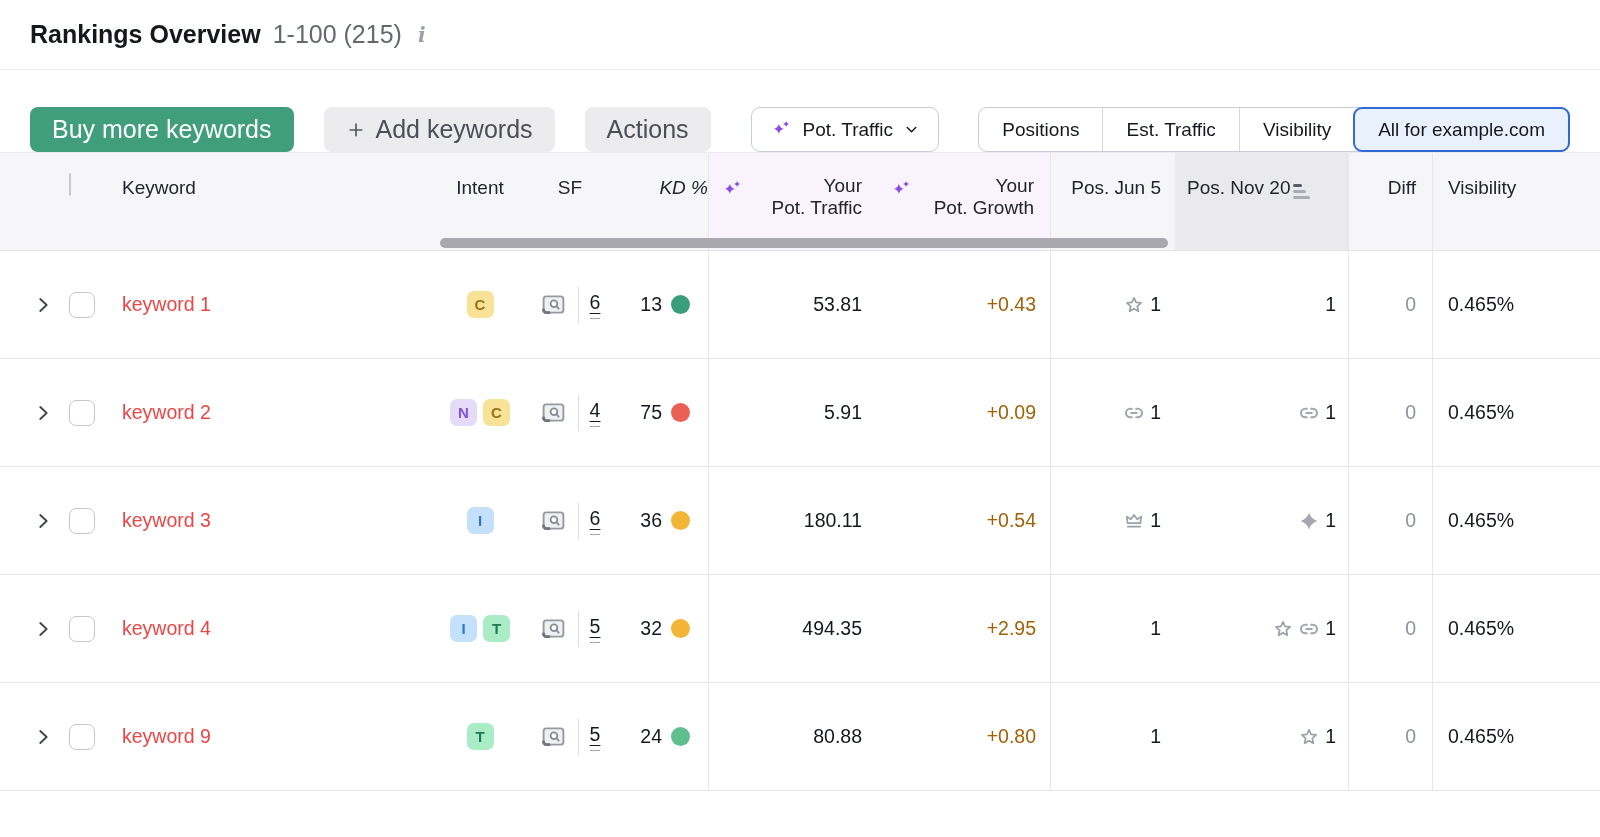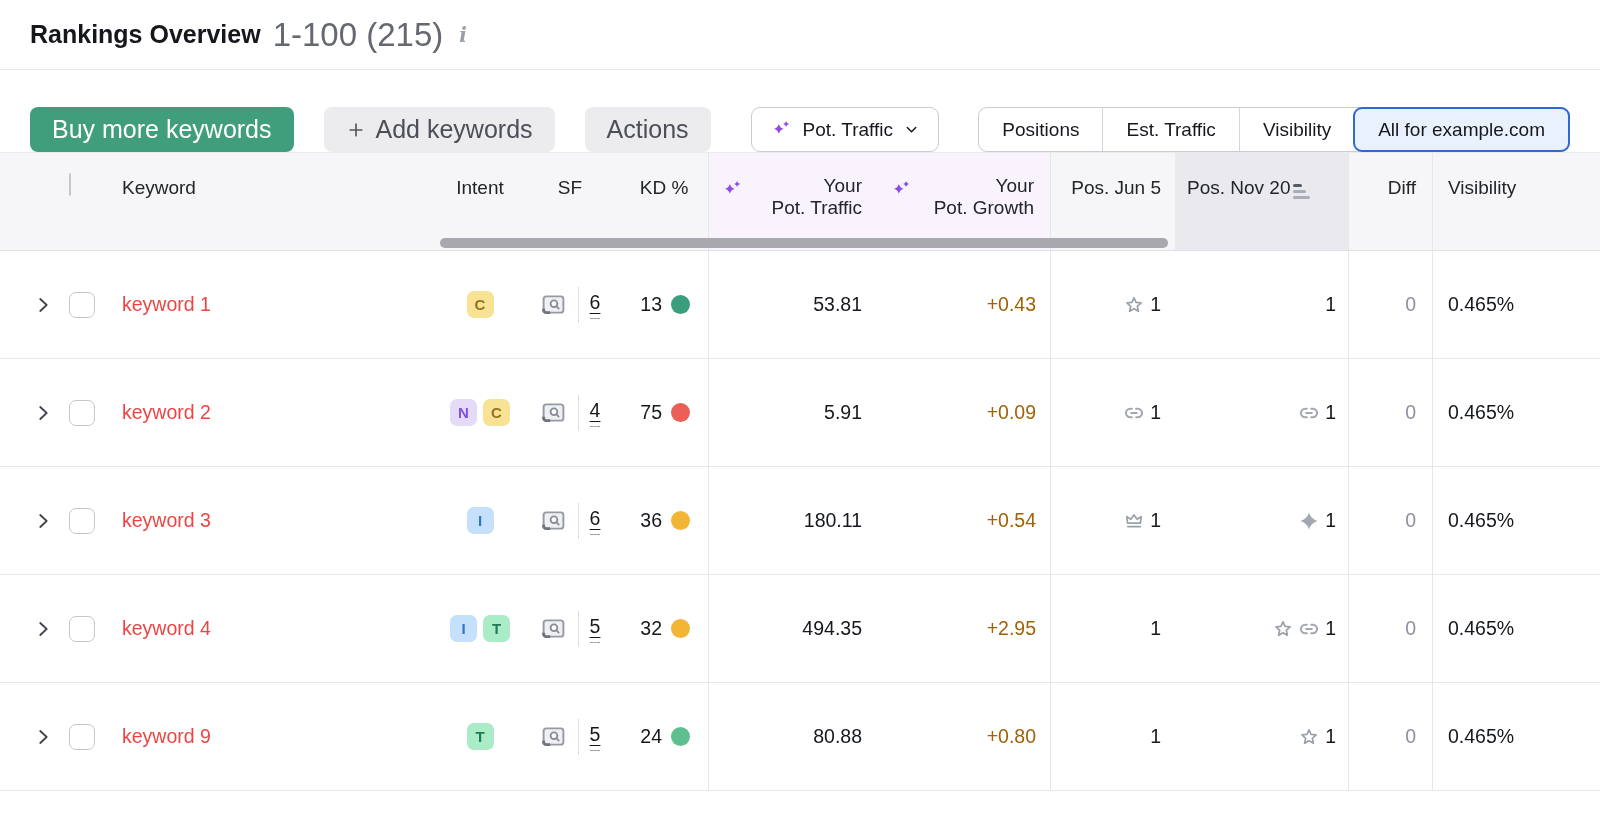--- a/index.html
+++ b/index.html
@@ -3,21 +3,21 @@
 <meta charset="utf-8">
 <style>
   * { margin:0; padding:0; box-sizing:border-box; }
   html,body { width:1600px; height:837px; background:#fff; overflow:hidden;
     font-family:"Liberation Sans", sans-serif; color:#16181d; }
 
   
   .titlebar { height:70px; display:flex; align-items:center; gap:12px;
     padding:15px 30px; border-bottom:1px solid #e9e9ec; }
   .title { font-size:25px; font-weight:700; color:#15171c; }
-  .range  { font-size:33px; font-weight:400; color:#65686f; }
+  .range  { font-size:25px; font-weight:400; color:#65686f; }
   .info-i { font-family:"DejaVu Serif", serif; font-style:italic; font-weight:700;
     font-size:20px; color:#9a9ea8; margin-left:4px; cursor:pointer; }
 
   
   .toolbar { display:flex; align-items:center; padding:37px 30px 0 30px; height:82px; }
   .btn { height:45px; display:inline-flex; align-items:center; gap:10px;
     border:none; border-radius:8px; font-size:25px; padding:0 22px; cursor:pointer;
     font-family:"Liberation Sans", sans-serif; }
   .btn-green { background:#419e7c; color:#fff; }
   .btn-gray  { background:#ececef; color:#4c4f56; margin-left:30px; }
@@ -37,21 +37,21 @@
     grid-template-columns:64px 58px 318px 80px 100px 88px 170px 172px 125px 173px 84px 1fr; }
 
   
   .thead { position:relative; height:99px; background:#f6f6f8;
     border-top:1px solid #ececf0; border-bottom:1px solid #e3e3e7;
     font-size:19px; color:#22252a; }
   .hc { padding-top:22px; line-height:26px; }
   .hc-check { padding-top:21px; padding-left:5px; }
   .hc-intent { text-align:center; }
   .hc-sf { text-align:center; }
-  .hc-kd { text-align:center; }
+  .hc-kd { text-align:right;font-style:italic; }
   .col-traffic-bg { background:#f9f3fd; }
   .hc-flex { display:flex; align-items:flex-start; padding-left:12px; padding-right:16px; }
   .hc-flex .spark { margin-top:25px; }
   .hc-text { flex:1; text-align:right; }
   .hc-jun { text-align:right; padding-right:14px; }
   .hc-nov { background:#e9e9ee; padding-left:12px; display:flex; align-items:flex-start; gap:2px; }
   .hc-nov .lbl { line-height:26px; padding-top:22px; }
   .hc-diff { text-align:right; padding-right:16px; }
   .hc-vis { padding-left:15px; }
   .b-left { border-left:1px solid #e7e7ea; }

